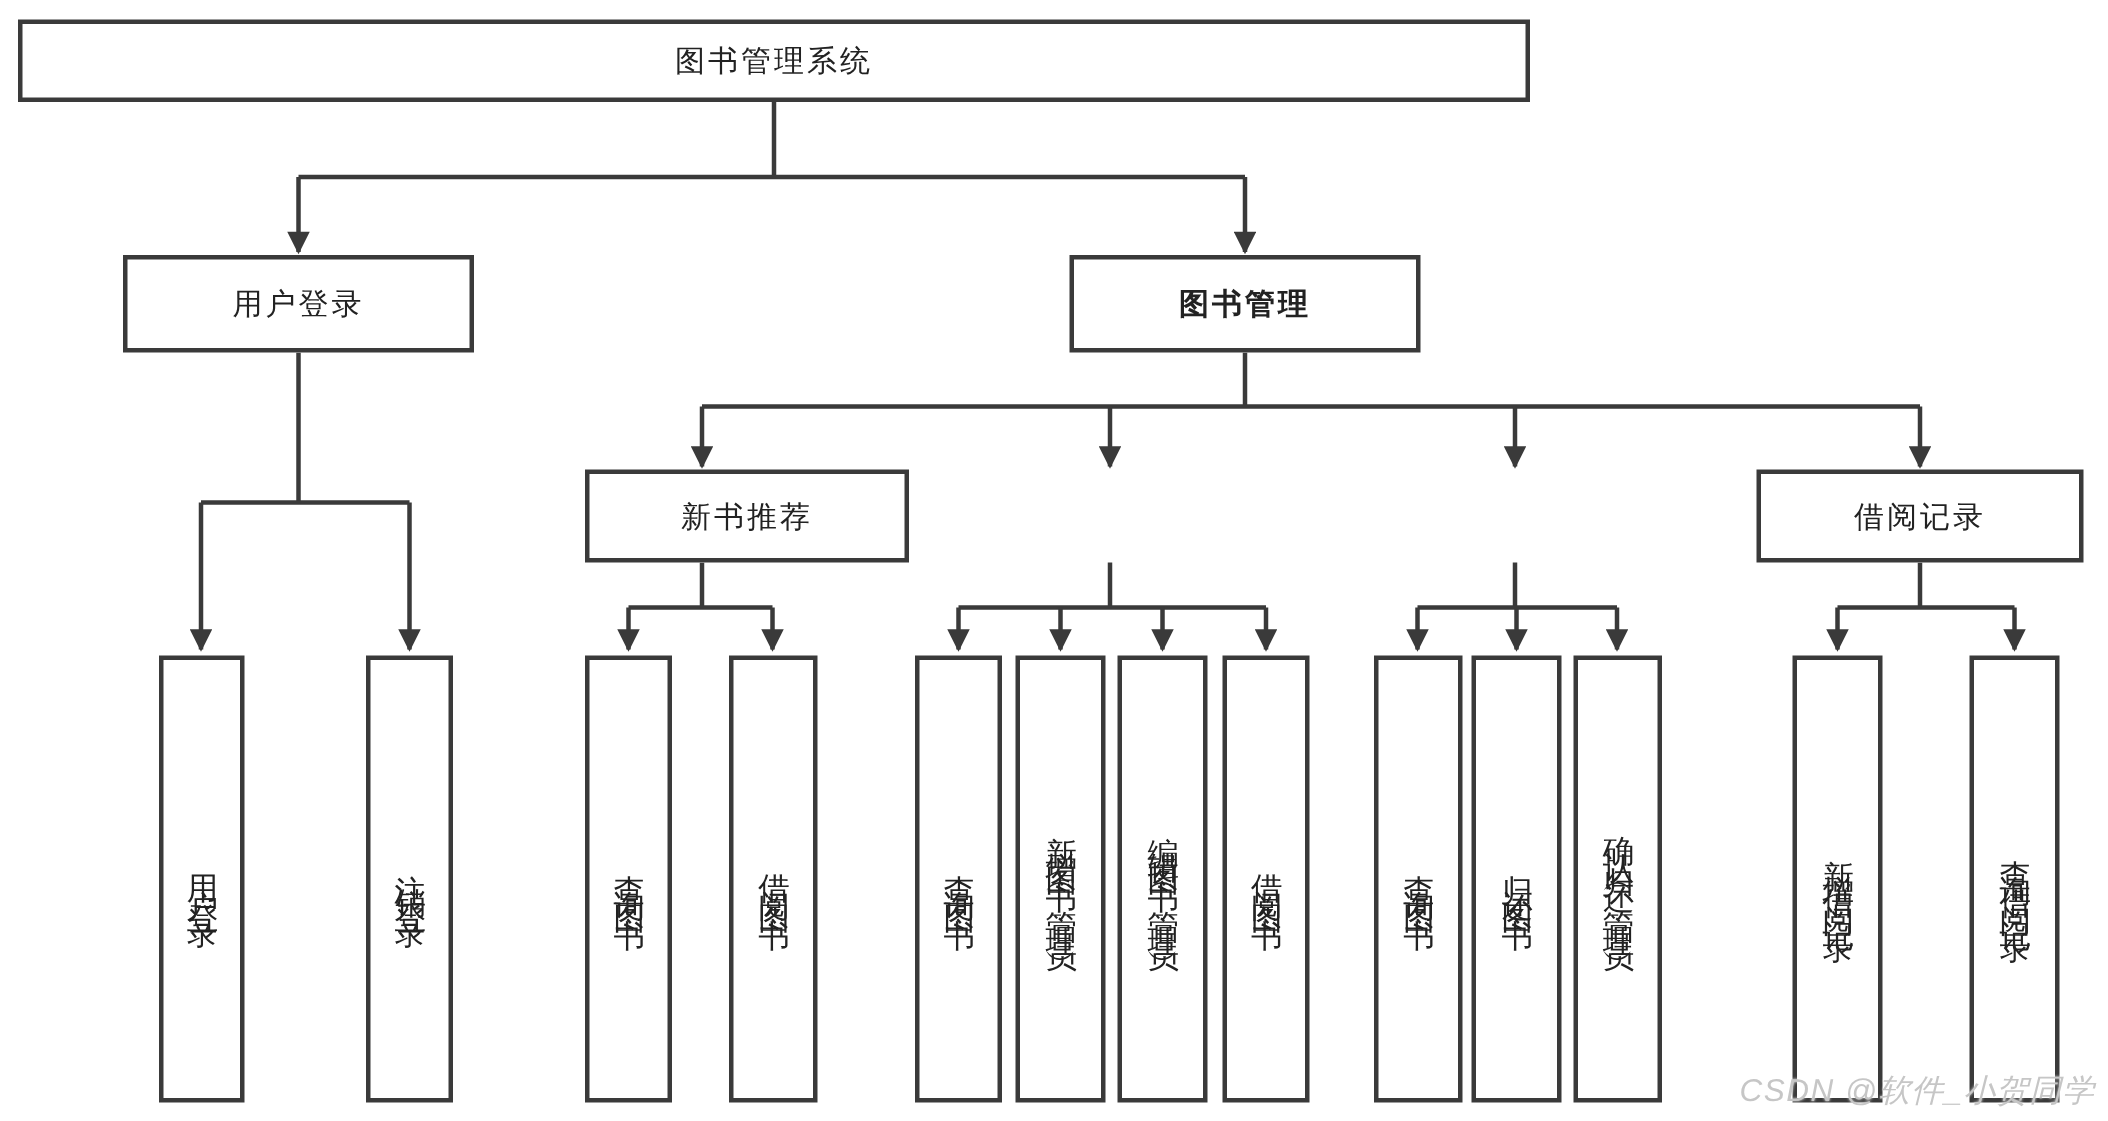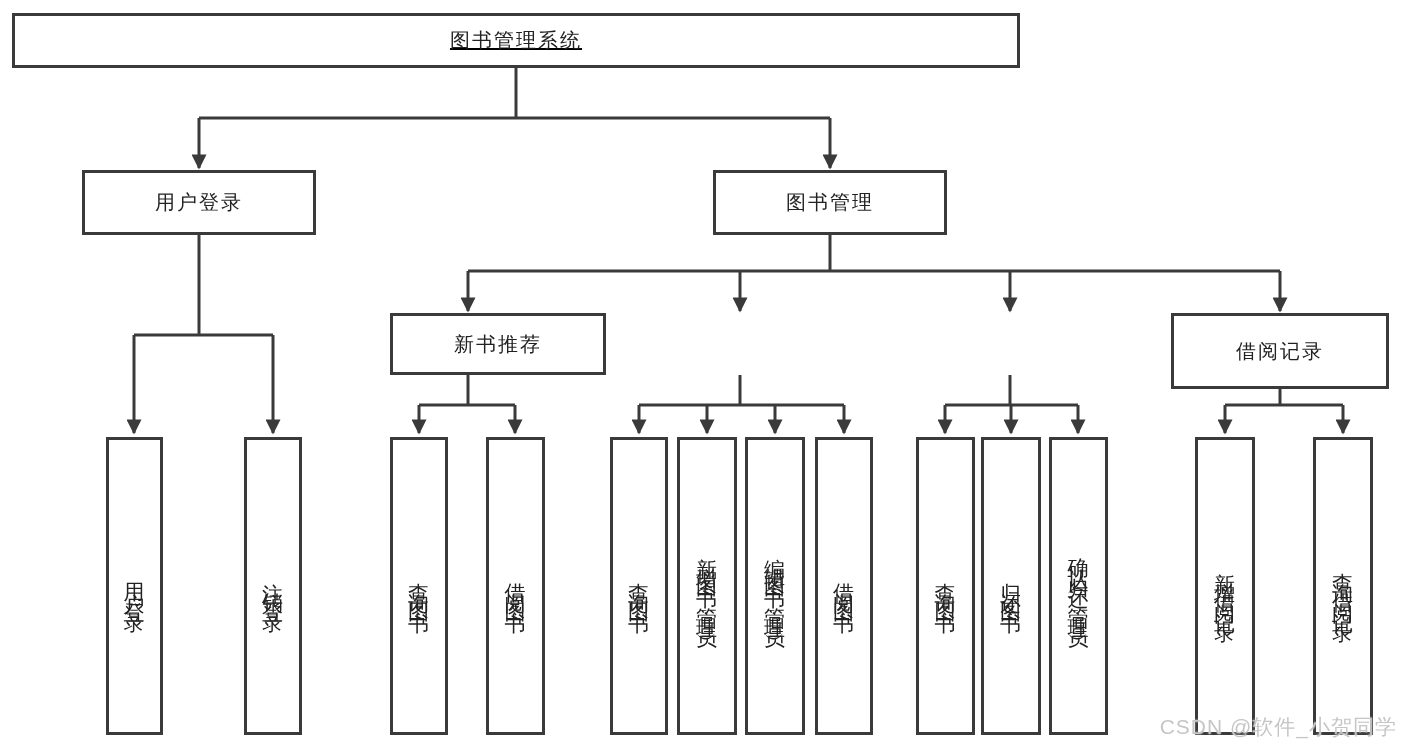--- a/index.html
+++ b/index.html
@@ -42,29 +42,29 @@
     white-space: nowrap;
   }
   .leaf .lbl {
     writing-mode: vertical-rl;
     text-orientation: mixed;
     font-size: 21px;
     letter-spacing: 10px;
     line-height: 1;
   }
   
-  .n-root   { left: 12px;   top: 13px;  width: 1008px; height: 55px; text-decoration: underline; }
+  .n-root   { left: 12px;   top: 13px;  width: 1008px; height: 55px; }
   
   .n-login  { left: 82px;   top: 170px; width: 234px;  height: 65px; }
-  .n-mgmt   { left: 713px;  top: 170px; width: 234px;  height: 65px; }
+  .n-mgmt   { left: 713px;  top: 170px; width: 234px;  height: 65px; font-weight: bold; }
   
   .n-rec    { left: 360px;  top: 313px; width: 216px;  height: 62px; margin-left: 30px; }
   .n-borrow { left: 633px;  top: 313px; width: 215px;  height: 62px; }
   .n-cur    { left: 902px;  top: 313px; width: 215px;  height: 62px; }
-  .n-hist   { left: 1171px; top: 313px; width: 218px;  height: 76px; }
+  .n-hist   { left: 1171px; top: 313px; width: 218px;  height: 62px; }
   
   .leaf     { top: 437px; height: 298px; }
   .n-a1 { left: 106px;  width: 57px; }
   .n-a2 { left: 244px;  width: 58px; }
   .n-b1 { left: 390px;  width: 58px; }
   .n-b2 { left: 486px;  width: 59px; }
   .n-c1 { left: 610px;  width: 58px; }
   .n-c2 { left: 677px;  width: 60px; }
   .n-c3 { left: 745px;  width: 60px; }
   .n-c4 { left: 815px;  width: 58px; }
@@ -76,20 +76,21 @@
   #watermark {
     position: absolute;
     right: 8px;
     bottom: 6px;
     color: #c6c6c6;
     font-size: 21px;
     letter-spacing: 1px;
     white-space: nowrap;
     z-index: 5;
     text-shadow: 0 0 2px #ffffff;
+    font-style: italic;
   }
 </style>
 </head>
 <body>
 
 <div id="canvas">
 
   <svg id="wires" viewBox="0 0 1405 747" xmlns="http://www.w3.org/2000/svg">
     <defs>
       <marker id="arrow" viewBox="0 0 10 10" refX="9" refY="5" markerWidth="6.5" markerHeight="5" orient="auto-start-reverse">

